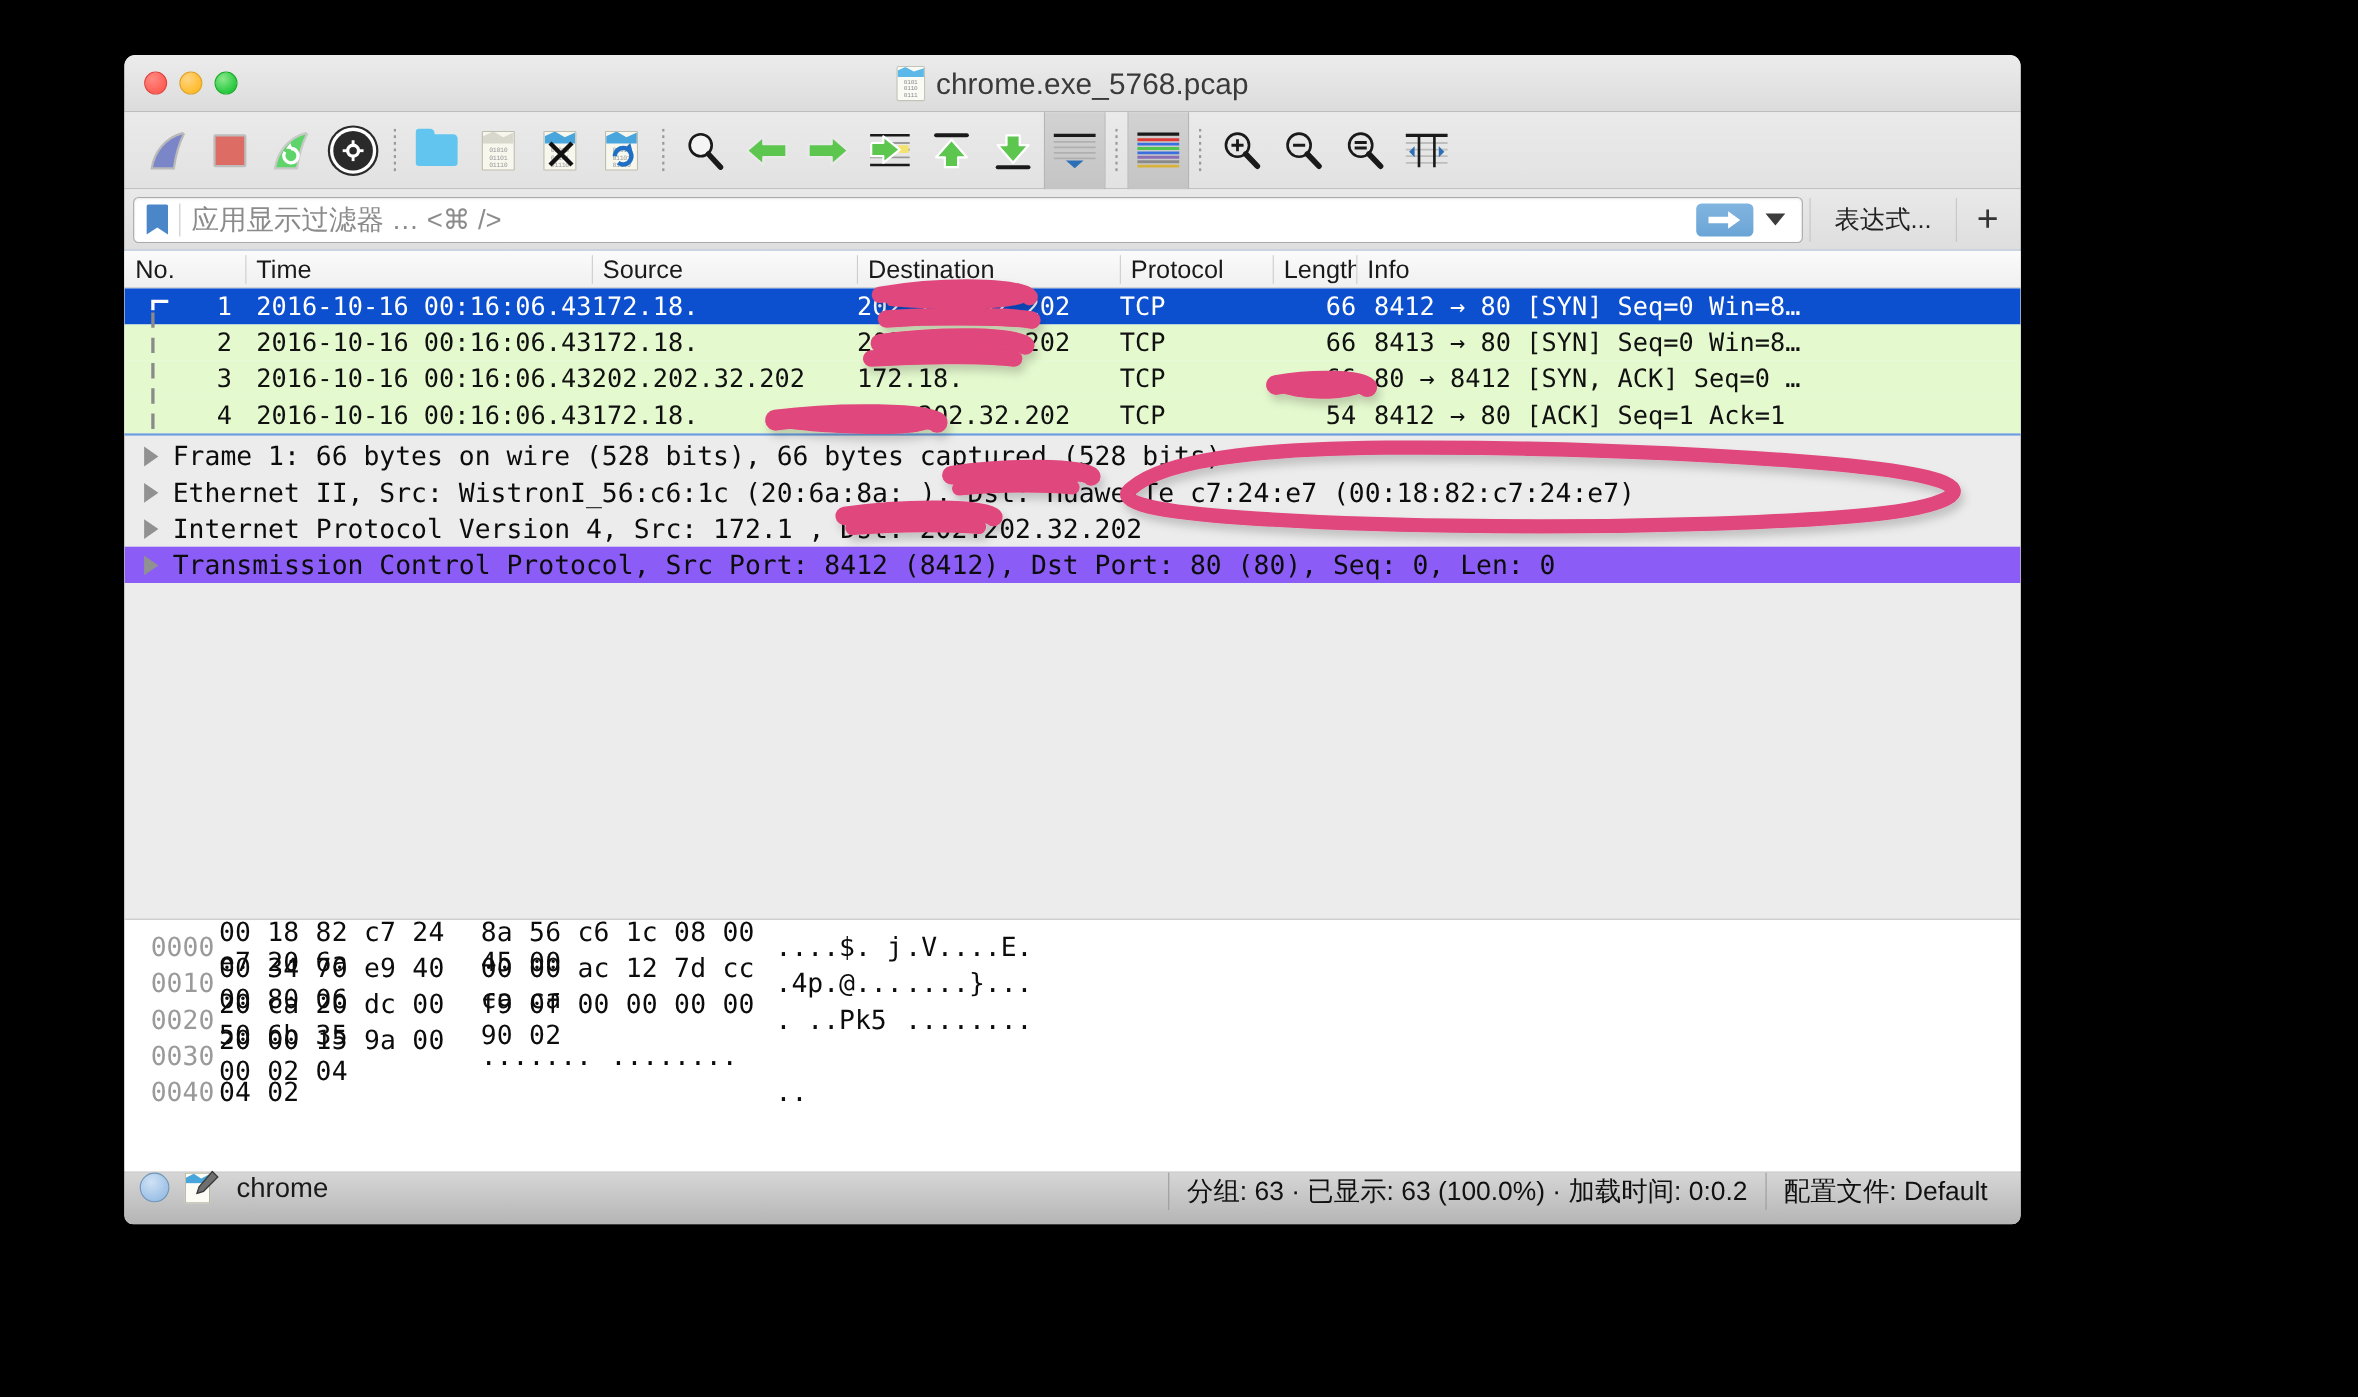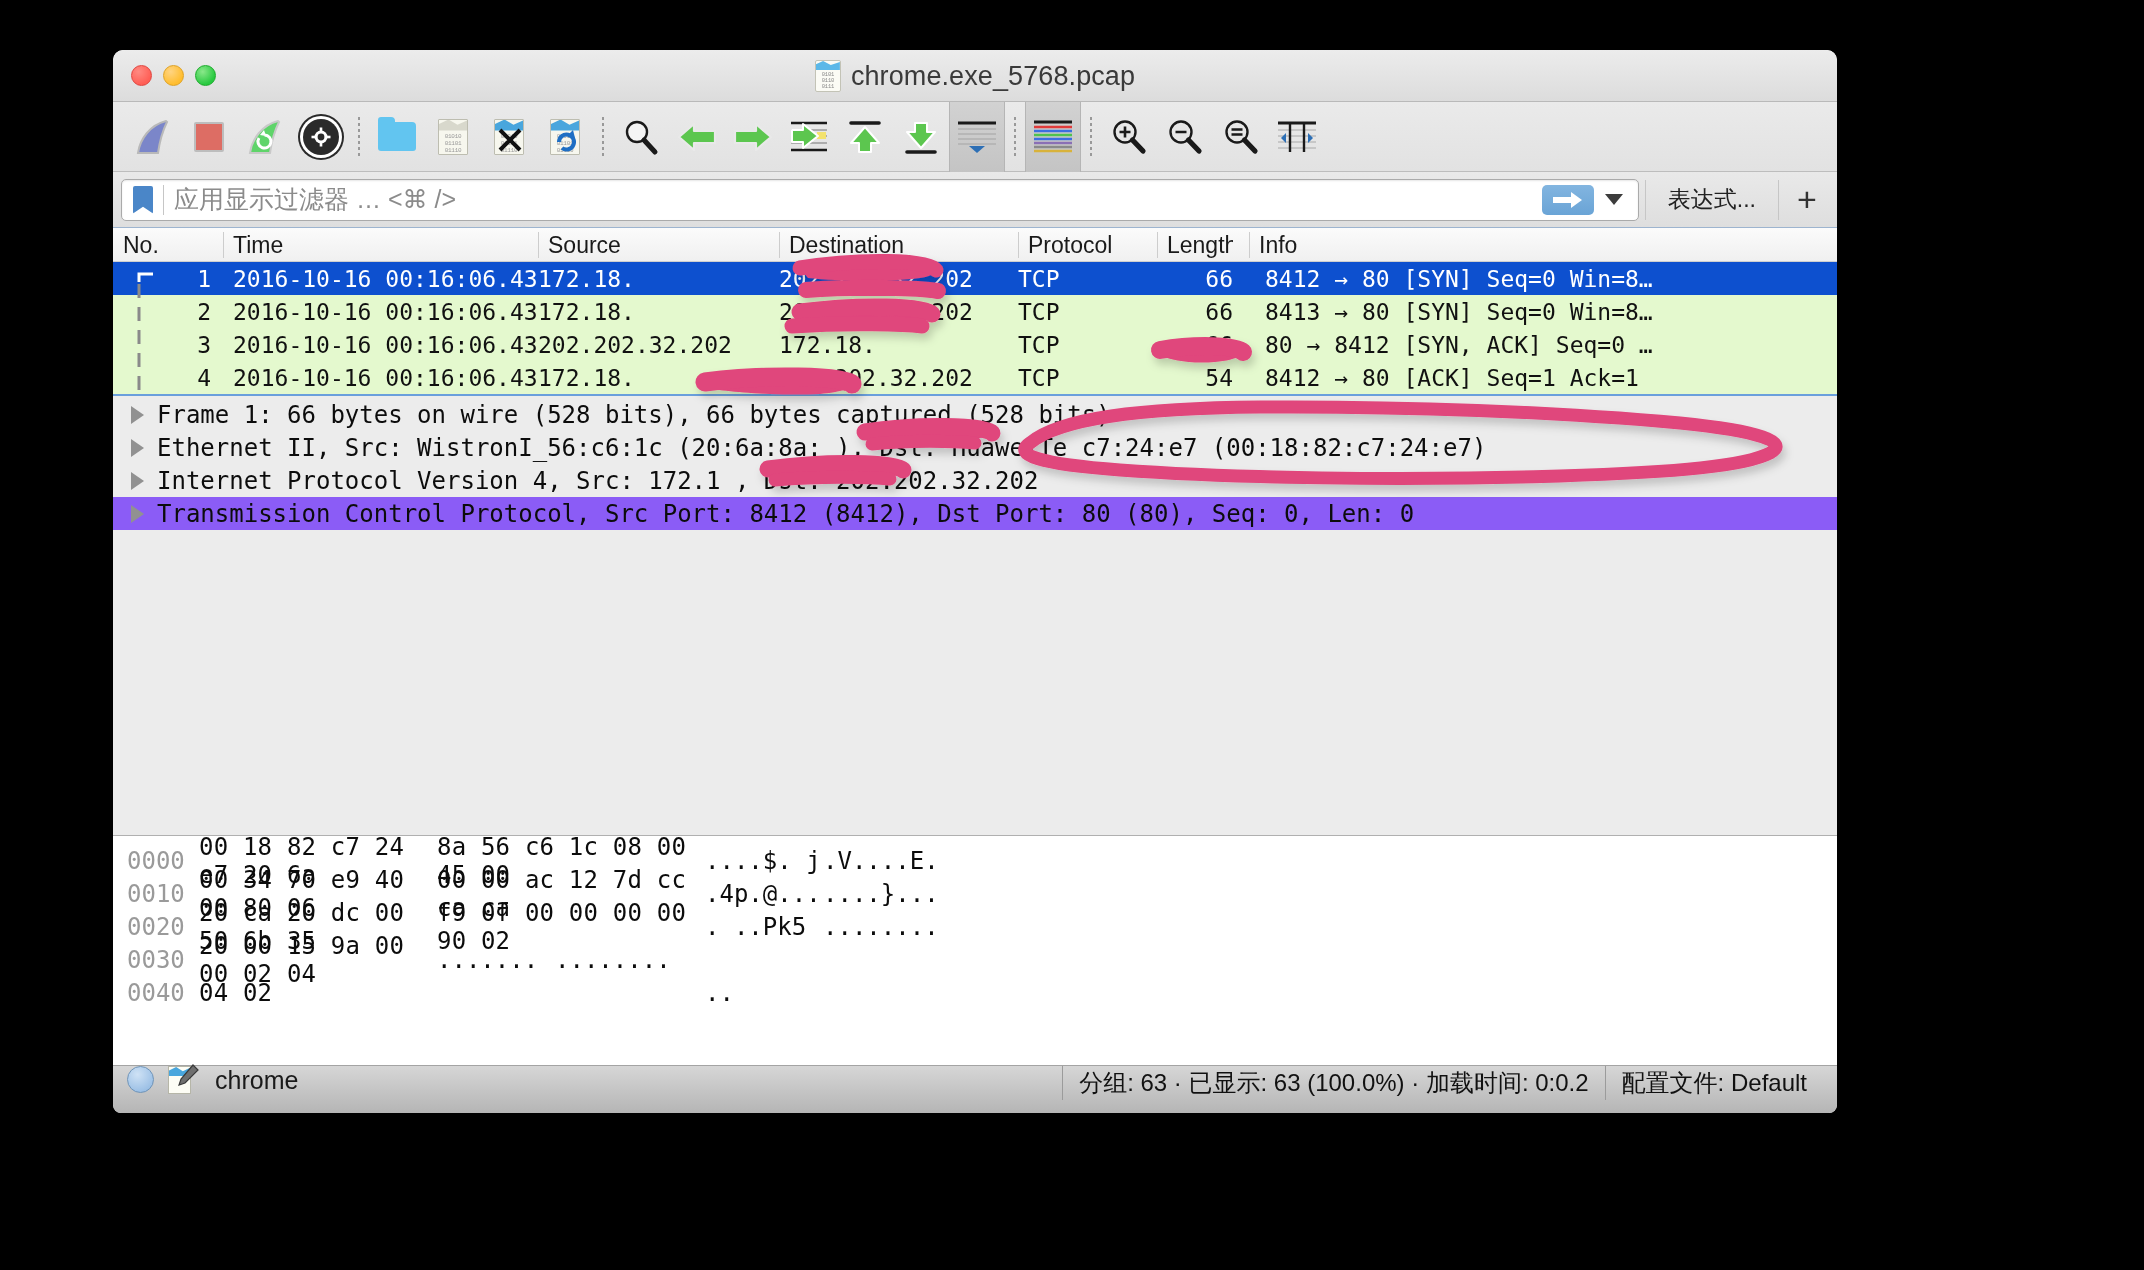--- a/index.html
+++ b/index.html
@@ -185,21 +185,21 @@
     color: #111; background: #e4f9ce; white-space: nowrap;
   }
   .prow.sel { background: #0d50cf; color: #fff; }
   .prow .c { overflow: hidden; height: 30px; line-height: 30px; }
   .c-no   { width: 110px; text-align: right; padding-right: 12px; }
   .c-time { width: 315px; padding-left: 10px; }
   .c-src  { width: 241px; padding-left: 0px; }
   .c-dst  { width: 239px; padding-left: 0px; }
   .c-prot { width: 139px; padding-left: 0px; }
   .c-len  { width: 76px; text-align: right; }
-  .c-info { padding-left: 16px; flex: 1 1 auto; margin-left: 16px; }
+  .c-info { padding-left: 16px; flex: 1 1 auto; }
 
   
   .convline { position: absolute; left: 28px; top: 8px; width: 2px; height: 120px; }
 
   
   .details {
     flex: 1 1 auto; background: #ececec; border-top: 2px solid #6a9fdc;
     padding-top: 2px; position: relative; overflow: hidden;
   }
   .drow {
@@ -217,21 +217,21 @@
   
   .hexpane {
     flex: 0 0 230px; background: #fff; border-top: 1px solid #b0b0b0;
     display: flex; overflow: hidden; padding-top: 8px;
   }
   .hex-body { flex: 1 1 auto; padding-left: 14px; }
   .hexrow {
     display: flex; height: 33px; align-items: center;
     font-family: "DejaVu Sans Mono", monospace; font-size: 24px; color: #0c0c0c;
   }
-  .hx-off { width: 72px; flex: 0 0 72px; color: #9a9a9a; padding-left: 14px; }
+  .hx-off { width: 72px; flex: 0 0 72px; color: #9a9a9a; padding-left: 24px; }
   .hx-b1  { width: 252px; flex: 0 0 252px; padding-left: 14px; letter-spacing: 0.2px;}
   .hx-b2  { width: 268px; flex: 0 0 268px; letter-spacing: 0.2px;}
   .hx-a1  { width: 118px; flex: 0 0 118px; }
   .hx-a2  { width: 120px; flex: 0 0 120px; }
 
   
   .statusbar {
     height: 48px; flex: 0 0 48px;
     background: linear-gradient(to bottom, #d6d6d6, #b5b5b5);
     border-top: 1px solid #a4a4a4;

